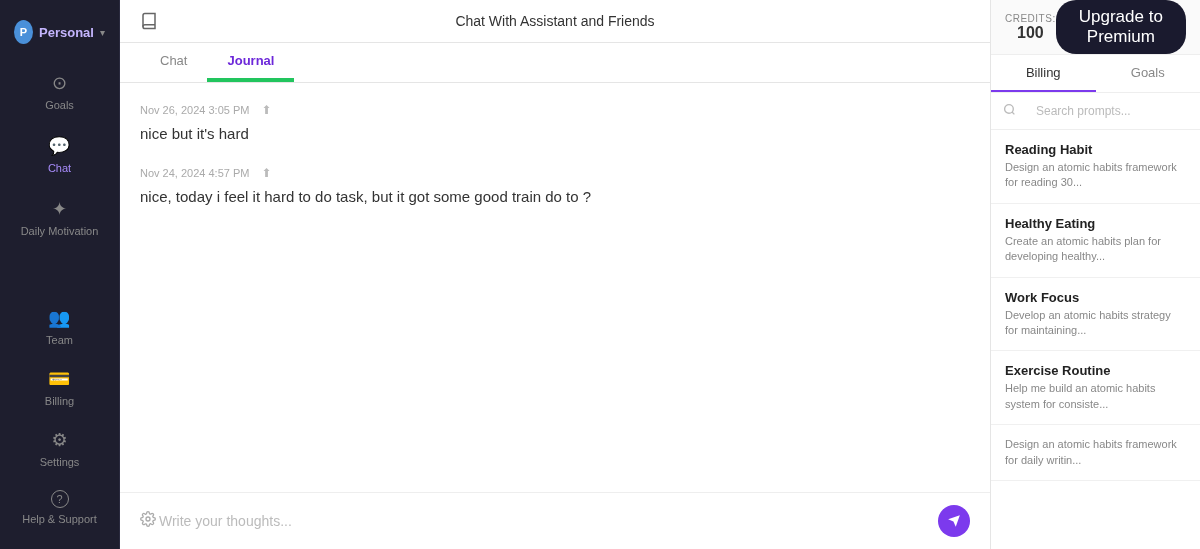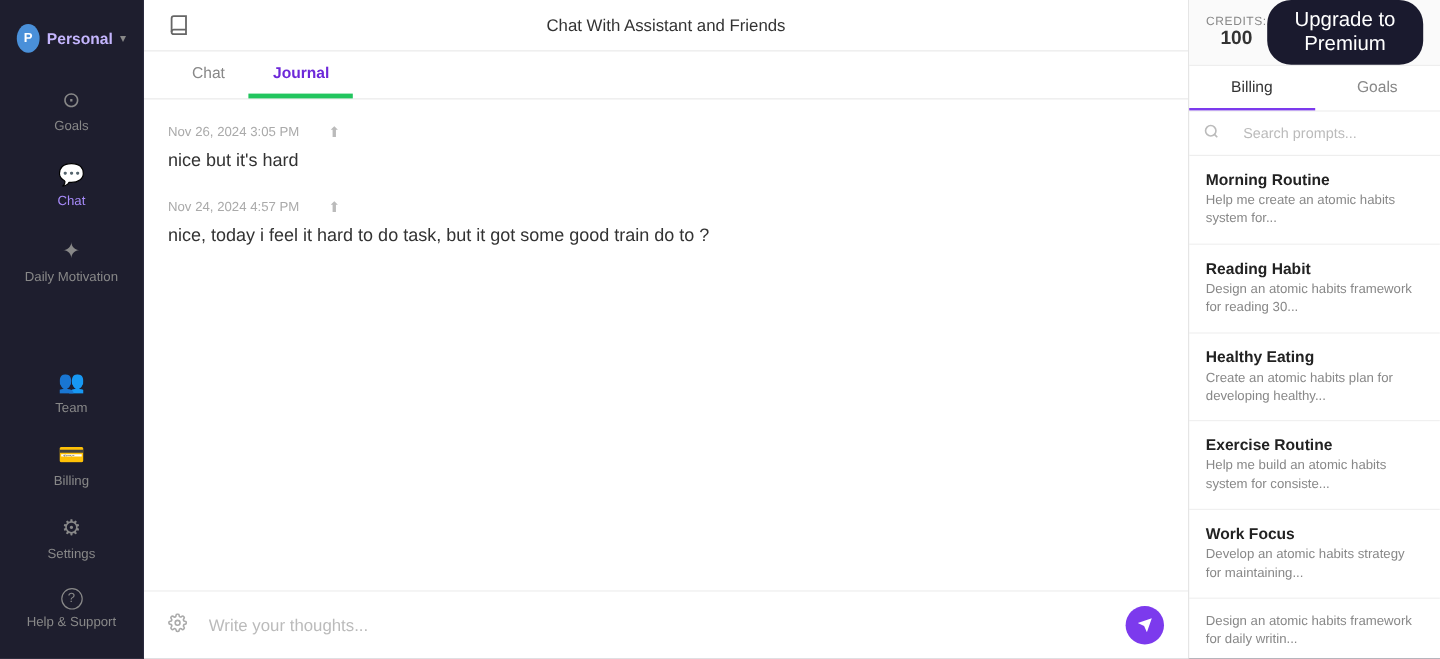--- a/index.html
+++ b/index.html
@@ -27,25 +27,25 @@
     .chat-book-icon { display: flex; align-items: center; cursor: pointer; color: #666; }
 
     
     .tab-bar { display: flex; background: #fff; border-bottom: 1px solid #e5e5e5; padding: 0 20px; }
     .tab { padding: 10px 20px; font-size: 13px; color: #888; cursor: pointer; border-bottom: 2px solid transparent; }
     .tab.active { color: #6d28d9; border-bottom: 4px solid #22c55e; font-weight: 700; }
 
     
     .messages-area { flex: 1; overflow-y: auto; padding: 20px 20px; background: #fff; }
     .message-group { margin-bottom: 20px; }
-    .message-timestamp { font-size: 11px; color: #aaa; margin-bottom: 6px; display: flex; align-items: center; gap: 24px; }
+    .message-timestamp { font-size: 11px; color: #aaa; margin-bottom: 6px; display: flex; align-items: center; gap: 12px; }
     .message-text { font-size: 15px; color: #333; line-height: 1.5; }
 
     
-    .input-area { background: #fff; border-top: 1px solid #eee; padding: 12px 20px; display: flex; align-items: center; gap: 18px; }
+    .input-area { background: #fff; border-top: 1px solid #eee; padding: 12px 20px; display: flex; align-items: center; gap: 3px; }
     .input-left-icon { color: #aaa; font-size: 16px; cursor: pointer; }
     .message-input { flex: 1; border: none; outline: none; font-size: 14px; color: #333; background: transparent; }
     .message-input::placeholder { color: #bbb; }
     .send-button { width: 32px; height: 32px; border-radius: 50%; background: #7c3aed; border: none; cursor: pointer; display: flex; align-items: center; justify-content: center; color: white; font-size: 14px; }
 
     
     .right-panel { width: 210px; background: #fff; border-left: 1px solid #e5e5e5; display: flex; flex-direction: column; }
 
     
     .rp-top { display: flex; align-items: center; justify-content: space-between; padding: 0 14px; border-bottom: 1px solid #eee; background: #fafafa; }
@@ -185,37 +185,33 @@
       <svg width="13" height="13" viewBox="0 0 24 24" fill="none" stroke="#bbb" stroke-width="2.5">
           <circle cx="11" cy="11" r="8"></circle>
           <path d="m21 21-4.35-4.35"></path>
         </svg>
     </span>
     <input type="text" placeholder="Search prompts..." style="">
   </div>
 
   <div class="prompt-list">
     <div class="prompt-item">
-      <div class="prompt-title">Morning Routine</div>
-      <div class="prompt-desc">Help me create an atomic habits system for...</div>
-    </div>
-    <div class="prompt-item">
       <div class="prompt-title">Reading Habit</div>
       <div class="prompt-desc">Design an atomic habits framework for reading 30...</div>
     </div>
     <div class="prompt-item">
       <div class="prompt-title">Healthy Eating</div>
       <div class="prompt-desc">Create an atomic habits plan for developing healthy...</div>
     </div>
     <div class="prompt-item">
+      <div class="prompt-title">Work Focus</div>
+      <div class="prompt-desc">Develop an atomic habits strategy for maintaining...</div>
+    </div>
+    <div class="prompt-item">
       <div class="prompt-title">Exercise Routine</div>
       <div class="prompt-desc">Help me build an atomic habits system for consiste...</div>
     </div>
     <div class="prompt-item">
-      <div class="prompt-title">Work Focus</div>
-      <div class="prompt-desc">Develop an atomic habits strategy for maintaining...</div>
-    </div>
-    <div class="prompt-item">
       <div class="prompt-desc">Design an atomic habits framework for daily writin...</div>
     </div>
 
   </div>
 </div>
 
 </body></html>

